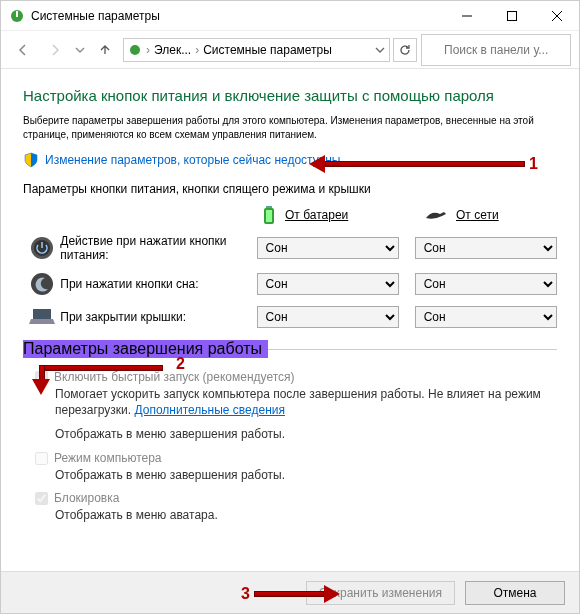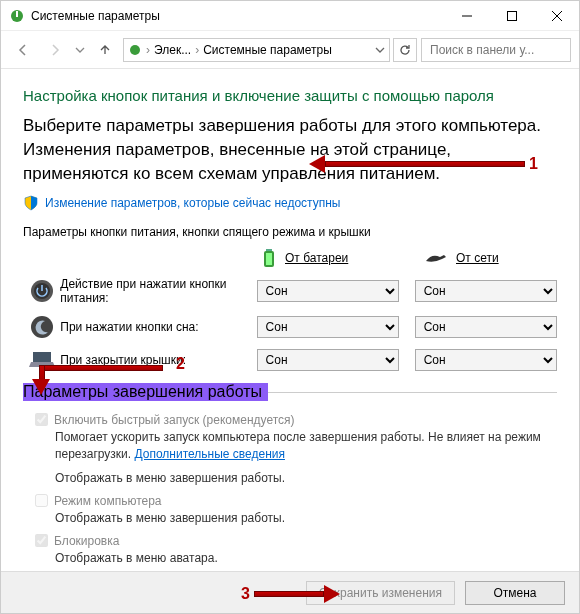--- a/index.html
+++ b/index.html
@@ -54,43 +54,43 @@
     height: 24px;
     padding: 0 4px;
     gap: 4px;
     min-width: 0;
   }
   .address .crumb { white-space: nowrap; }
   .address .crumb-sep { color: #888; }
   .search {
     width: 150px;
     border: 1px solid #ccc;
-    height: 24px;
-    padding: 0 8px;
+    height: 32px;
+    padding: 0 22px;
     color: #777;
     display: flex;
     align-items: center;
     white-space: nowrap;
     overflow: hidden;
   }
   .refresh-btn {
     width: 24px; height: 24px;
     border: 1px solid #ccc;
     display: flex; align-items: center; justify-content: center;
     margin-left: -1px;
   }
   
   .content { padding: 18px 22px 10px 22px; }
   h1 {
     font-size: 15px;
     font-weight: 400;
     color: #0a6e3a;
     margin: 0 0 10px 0;
   }
-  .para { font-size: 17px; line-height: 1.4; margin: 0 0 10px 0; }
+  .para { font-size: 10px; line-height: 1.4; margin: 0 0 10px 0; }
   .link-row {
     display: flex;
     align-items: center;
     gap: 6px;
     margin-bottom: 14px;
     position: relative;
   }
   .shield { width: 16px; height: 16px; }
   .link { color: #0066cc; cursor: pointer; }
   .section-label { margin: 0 0 8px 0; }
@@ -126,21 +126,21 @@
   fieldset {
     border: none;
     border-top: 1px solid #ccc;
     margin: 12px 0 0 0;
     padding: 8px 0 0 0;
   }
   legend { padding: 0 6px 0 0; font-size: 16px; background: #8b5cf6; position: relative; }
   .opt {
     margin: 4px 0 8px 12px;
   }
-  .opt .chk-row { display: flex; align-items: flex-start; gap: 6px; }
+  .opt .chk-row { display: flex; align-items: flex-end; gap: 6px; }
   .opt input[type=checkbox] { margin: 0; }
   .opt .chk-label { }
   .opt.disabled .chk-label { color: #888; }
   .opt.disabled input[type=checkbox] { opacity: 0.6; }
   .opt .desc { margin: 2px 0 0 20px; color: #333; line-height: 1.35; }
   .opt .desc .link { text-decoration: underline; }
   
   .footer {
     position: absolute;
     bottom: 0; left: 0; right: 0;

